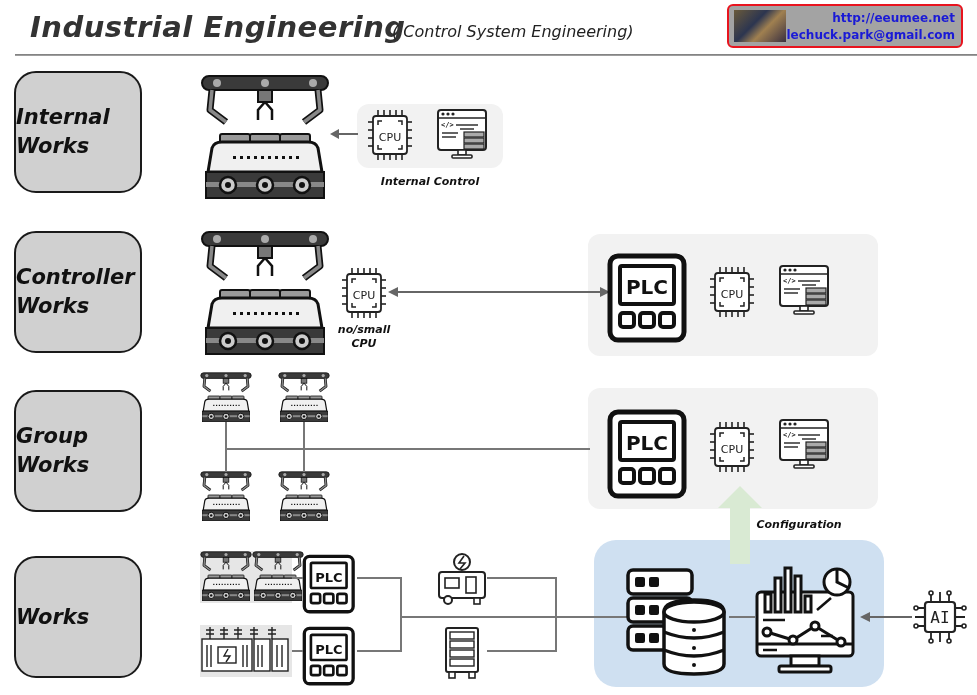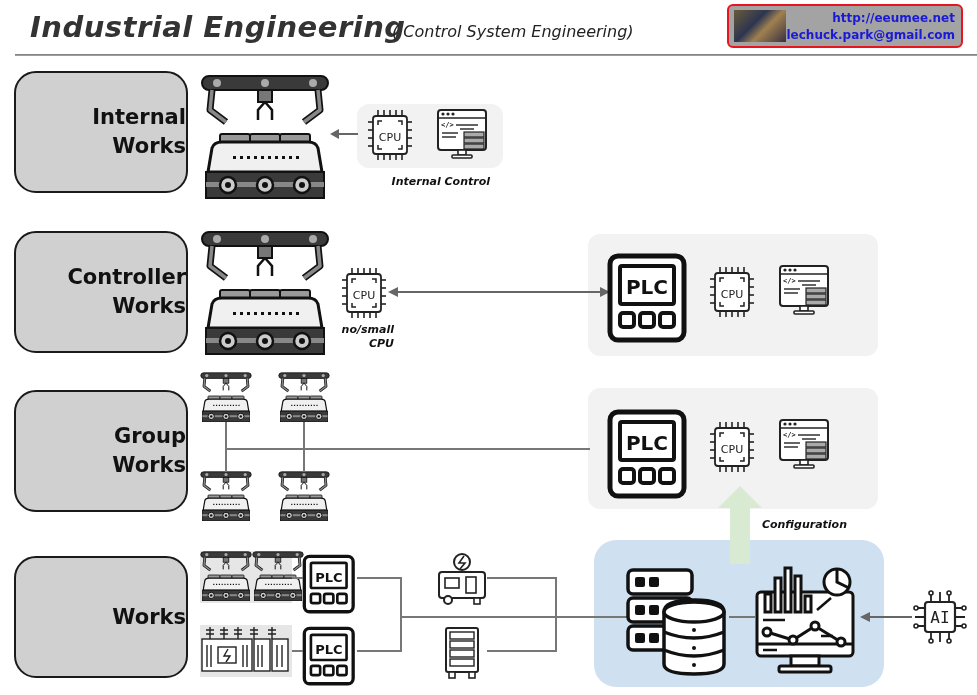--- a/index.html
+++ b/index.html
@@ -4,24 +4,24 @@
 <style>
   html, body { margin:0; padding:0; background:#ffffff; }
   body { width:977px; height:695px; position:relative; overflow:hidden; font-family:"DejaVu Sans", sans-serif; color:#111; }
   .abs { position:absolute; }
   .title { left:30px; top:10px; font-size:29px; font-weight:bold; font-style:italic; color:#333; letter-spacing:0.5px; white-space:nowrap; }
   .subtitle { left:392px; top:22px; font-size:16px; font-style:italic; color:#222; white-space:nowrap; }
   .title-rule { left:15px; top:54px; width:962px; height:2px; background:linear-gradient(#777,#aaa); }
   .contact { left:727px; top:4px; width:236px; height:44px; border:2px solid #e8141e; border-radius:6px; background:#a3a3a3; box-sizing:border-box; }
   .contact .thumb { left:5px; top:4px; width:52px; height:32px; background:linear-gradient(135deg,#6a5a3a,#2c3550 40%,#a08050 60%,#3a3040); }
   .contact .line { right:6px; font-size:12px; font-weight:bold; color:#1a1ad6; white-space:nowrap; }
-  .level { left:14px; width:174px; height:122px; background:#d0d0d0; border:2.5px solid #1a1a1a; border-radius:22px; box-sizing:border-box; display:flex; flex-direction:column; align-items:flex-end; justify-content:center; font-size:21px; font-weight:bold; line-height:29px; color:#111; text-align:center; }
+  .level { left:14px; width:128px; height:122px; background:#d0d0d0; border:2.5px solid #1a1a1a; border-radius:22px; box-sizing:border-box; display:flex; flex-direction:column; align-items:flex-start; justify-content:center; font-size:21px; font-weight:bold; font-style:italic; line-height:29px; color:#111; text-align:center; }
   .panel { background:#f2f2f2; border-radius:12px; }
   .panel-blue { background:#cfe0f1; border-radius:22px; }
-  .caption { font-size:11px; font-weight:bold; font-style:italic; color:#111; text-align:right; white-space:nowrap; }
+  .caption { font-size:11px; font-weight:bold; font-style:italic; color:#111; text-align:center; white-space:nowrap; }
   svg { overflow:visible; }
 </style>
 </head>
 <body>
 
 <div class="abs title">Industrial Engineering</div>
 <div class="abs subtitle">( Control System Engineering)</div>
 <div class="abs title-rule"></div>
 <div class="abs contact">
   <div class="abs thumb"></div>

